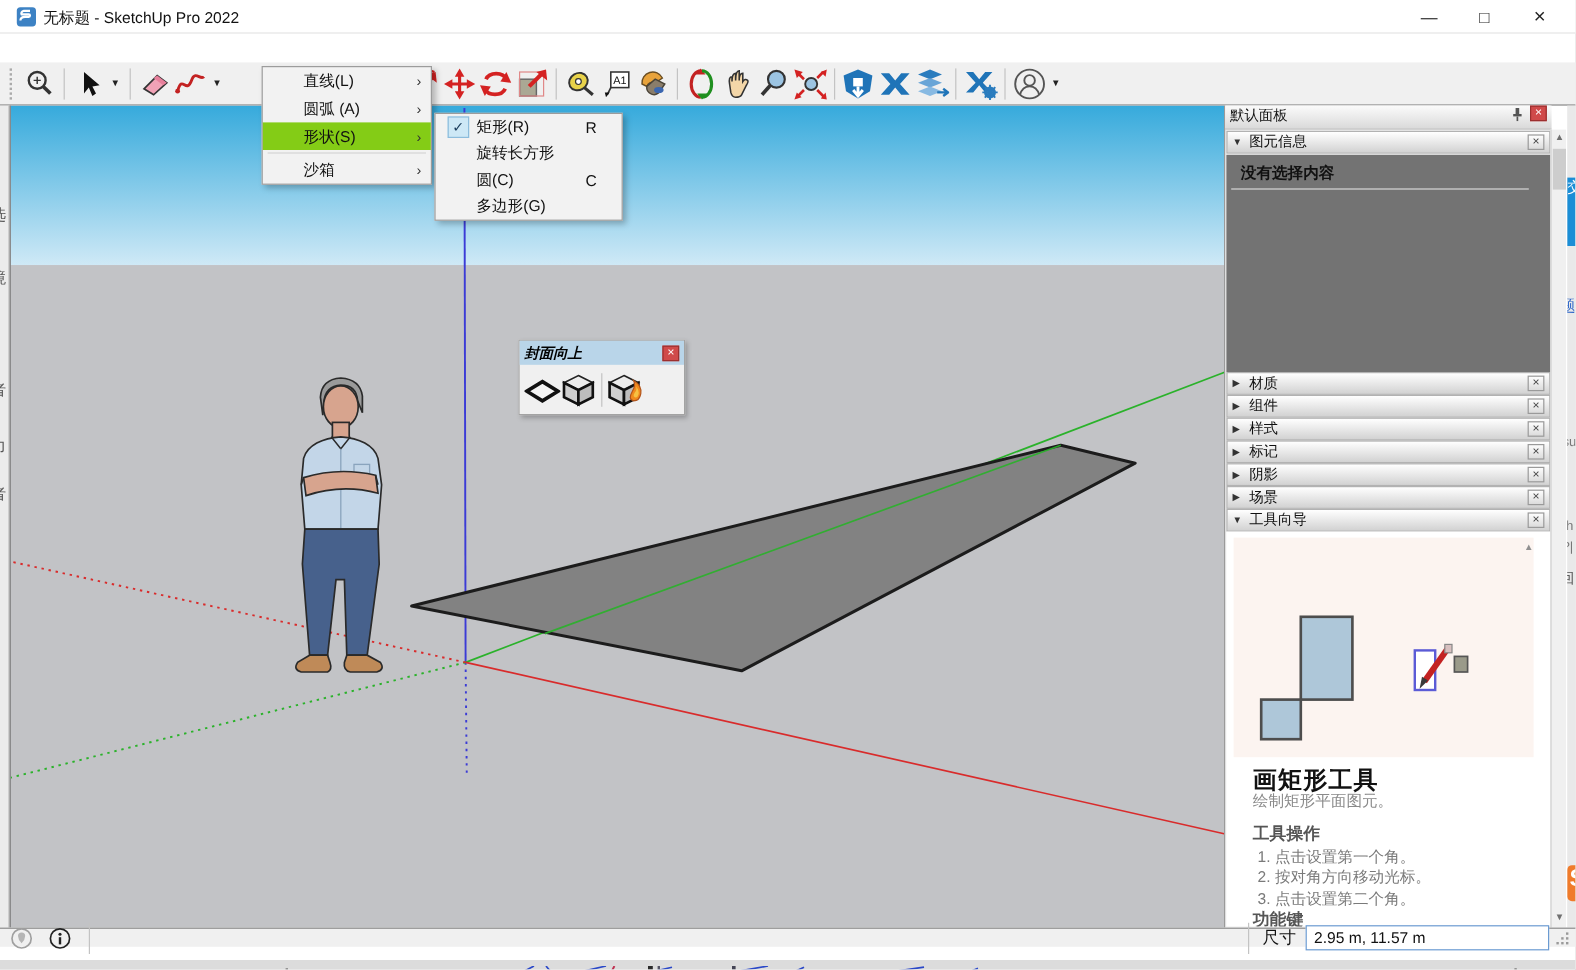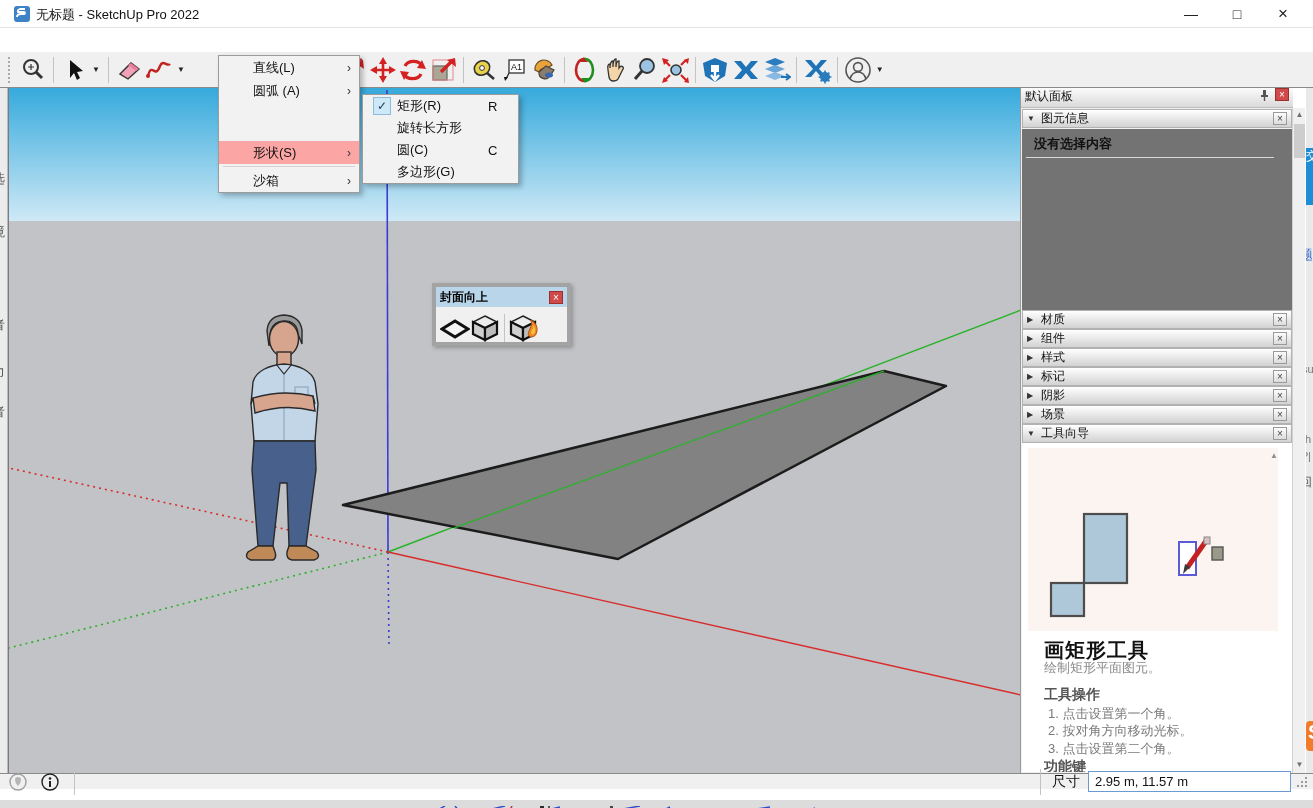--- a/index.html
+++ b/index.html
@@ -22,21 +22,21 @@
   #toolbar { left:0; top:52px; width:1313px; height:36px; background:#f0f0f0; border-bottom:1px solid #8a8a8a;
     display:flex; align-items:center; padding-left:4px; }
   .grip { width:6px; height:26px; border-left:2px dotted #aaa; margin:0 4px; }
   .tbtn { width:30px; height:30px; display:flex; align-items:center; justify-content:center; }
   .tsep { width:1px; height:26px; background:#c3c3c3; margin:0 5px; }
   .caret { font-size:8px; color:#222; padding:0 3px; }
 
   
   #viewport { left:8px; top:88px; width:1012px; height:685px; background:#c2c3c6; border-left:1px solid #7a7a7a; }
   
-  #ovl { left:432px; top:283px; width:139px; height:63px; background:#f0f0f0; border:4px solid #a3a3a3; box-shadow:2px 2px 4px rgba(0,0,0,.25); }
+  #ovl { left:432px; top:283px; width:139px; height:63px; background:#f0f0f0; border:1px solid #a3a3a3; box-shadow:2px 2px 4px rgba(0,0,0,.25);font-style:italic; }
   #ovl-title { height:20px; background:#b9d5e9; display:flex; align-items:center; padding:0 4px; }
   #ovl-title span.t { font-size:12px; font-weight:bold; color:#000; flex:1; }
   .redx { width:14px; height:13px; background:#d04a4a; border:1px solid #9c2f2f; color:#fff; font-size:10px;
     line-height:11px; text-align:center; }
   #ovl-body { height:41px; display:flex; align-items:center; padding-left:4px; }
   #ovl-body .tsep { height:28px; margin:0 4px; }
 
   
   #rpanel { left:1020px; top:88px; width:272px; height:685px; background:#f0f0f0; border-left:1px solid #9a9a9a; }
   #rp-header { left:0; top:0; width:272px; height:20px; background:linear-gradient(#fbfbfb,#dadada);
@@ -74,21 +74,21 @@
   #lstrip { left:0; top:88px; width:8px; height:685px; background:#ececec; overflow:hidden; border-right:1px solid #bbb; }
   #lstrip span { position:absolute; left:-8px; font-size:13px; color:#555; }
   #rstrip { left:1306px; top:88px; width:7px; height:685px; background:#e9e9e9; overflow:hidden; }
   #bstrip { left:0; top:800px; width:1313px; height:8px; background:#dcdcdc; overflow:hidden; }
 
   
   .menu-panel { background:#f2f2f2; border:1px solid #9c9c9c; box-shadow:3px 3px 5px rgba(0,0,0,.25); z-index:50; }
   #drawmenu { left:218px; top:55px; width:142px; }
   #shapemenu { left:362px; top:94px; width:157px; }
   .mrow { height:23px; display:flex; align-items:center; font-size:13px; color:#111; padding:0 6px 0 34px; position:relative; }
-  .mrow.hl { background:#fca5a5;margin-top:39px; }
+  .mrow.hl { background:#84cc16; }
   .mrow .arr { position:absolute; right:8px; font-size:12px; color:#333; }
   .msep { height:1px; background:#d4d4d4; margin:2px 4px; }
   .srow { height:22px; display:flex; align-items:center; font-size:13px; color:#111; padding:0 10px 0 10px; }
   .srow .chk { width:18px; height:18px; margin-right:6px; font-size:12px; color:#1a3c5c; text-align:center; line-height:17px; }
   .srow .chk.on { background:#cde8f6; border:1px solid #8cbcdc; }
   .srow .lbl { flex:1; }
   .srow .sc { width:20px; text-align:left; color:#111; }
 </style>
 </head>
 <body>

